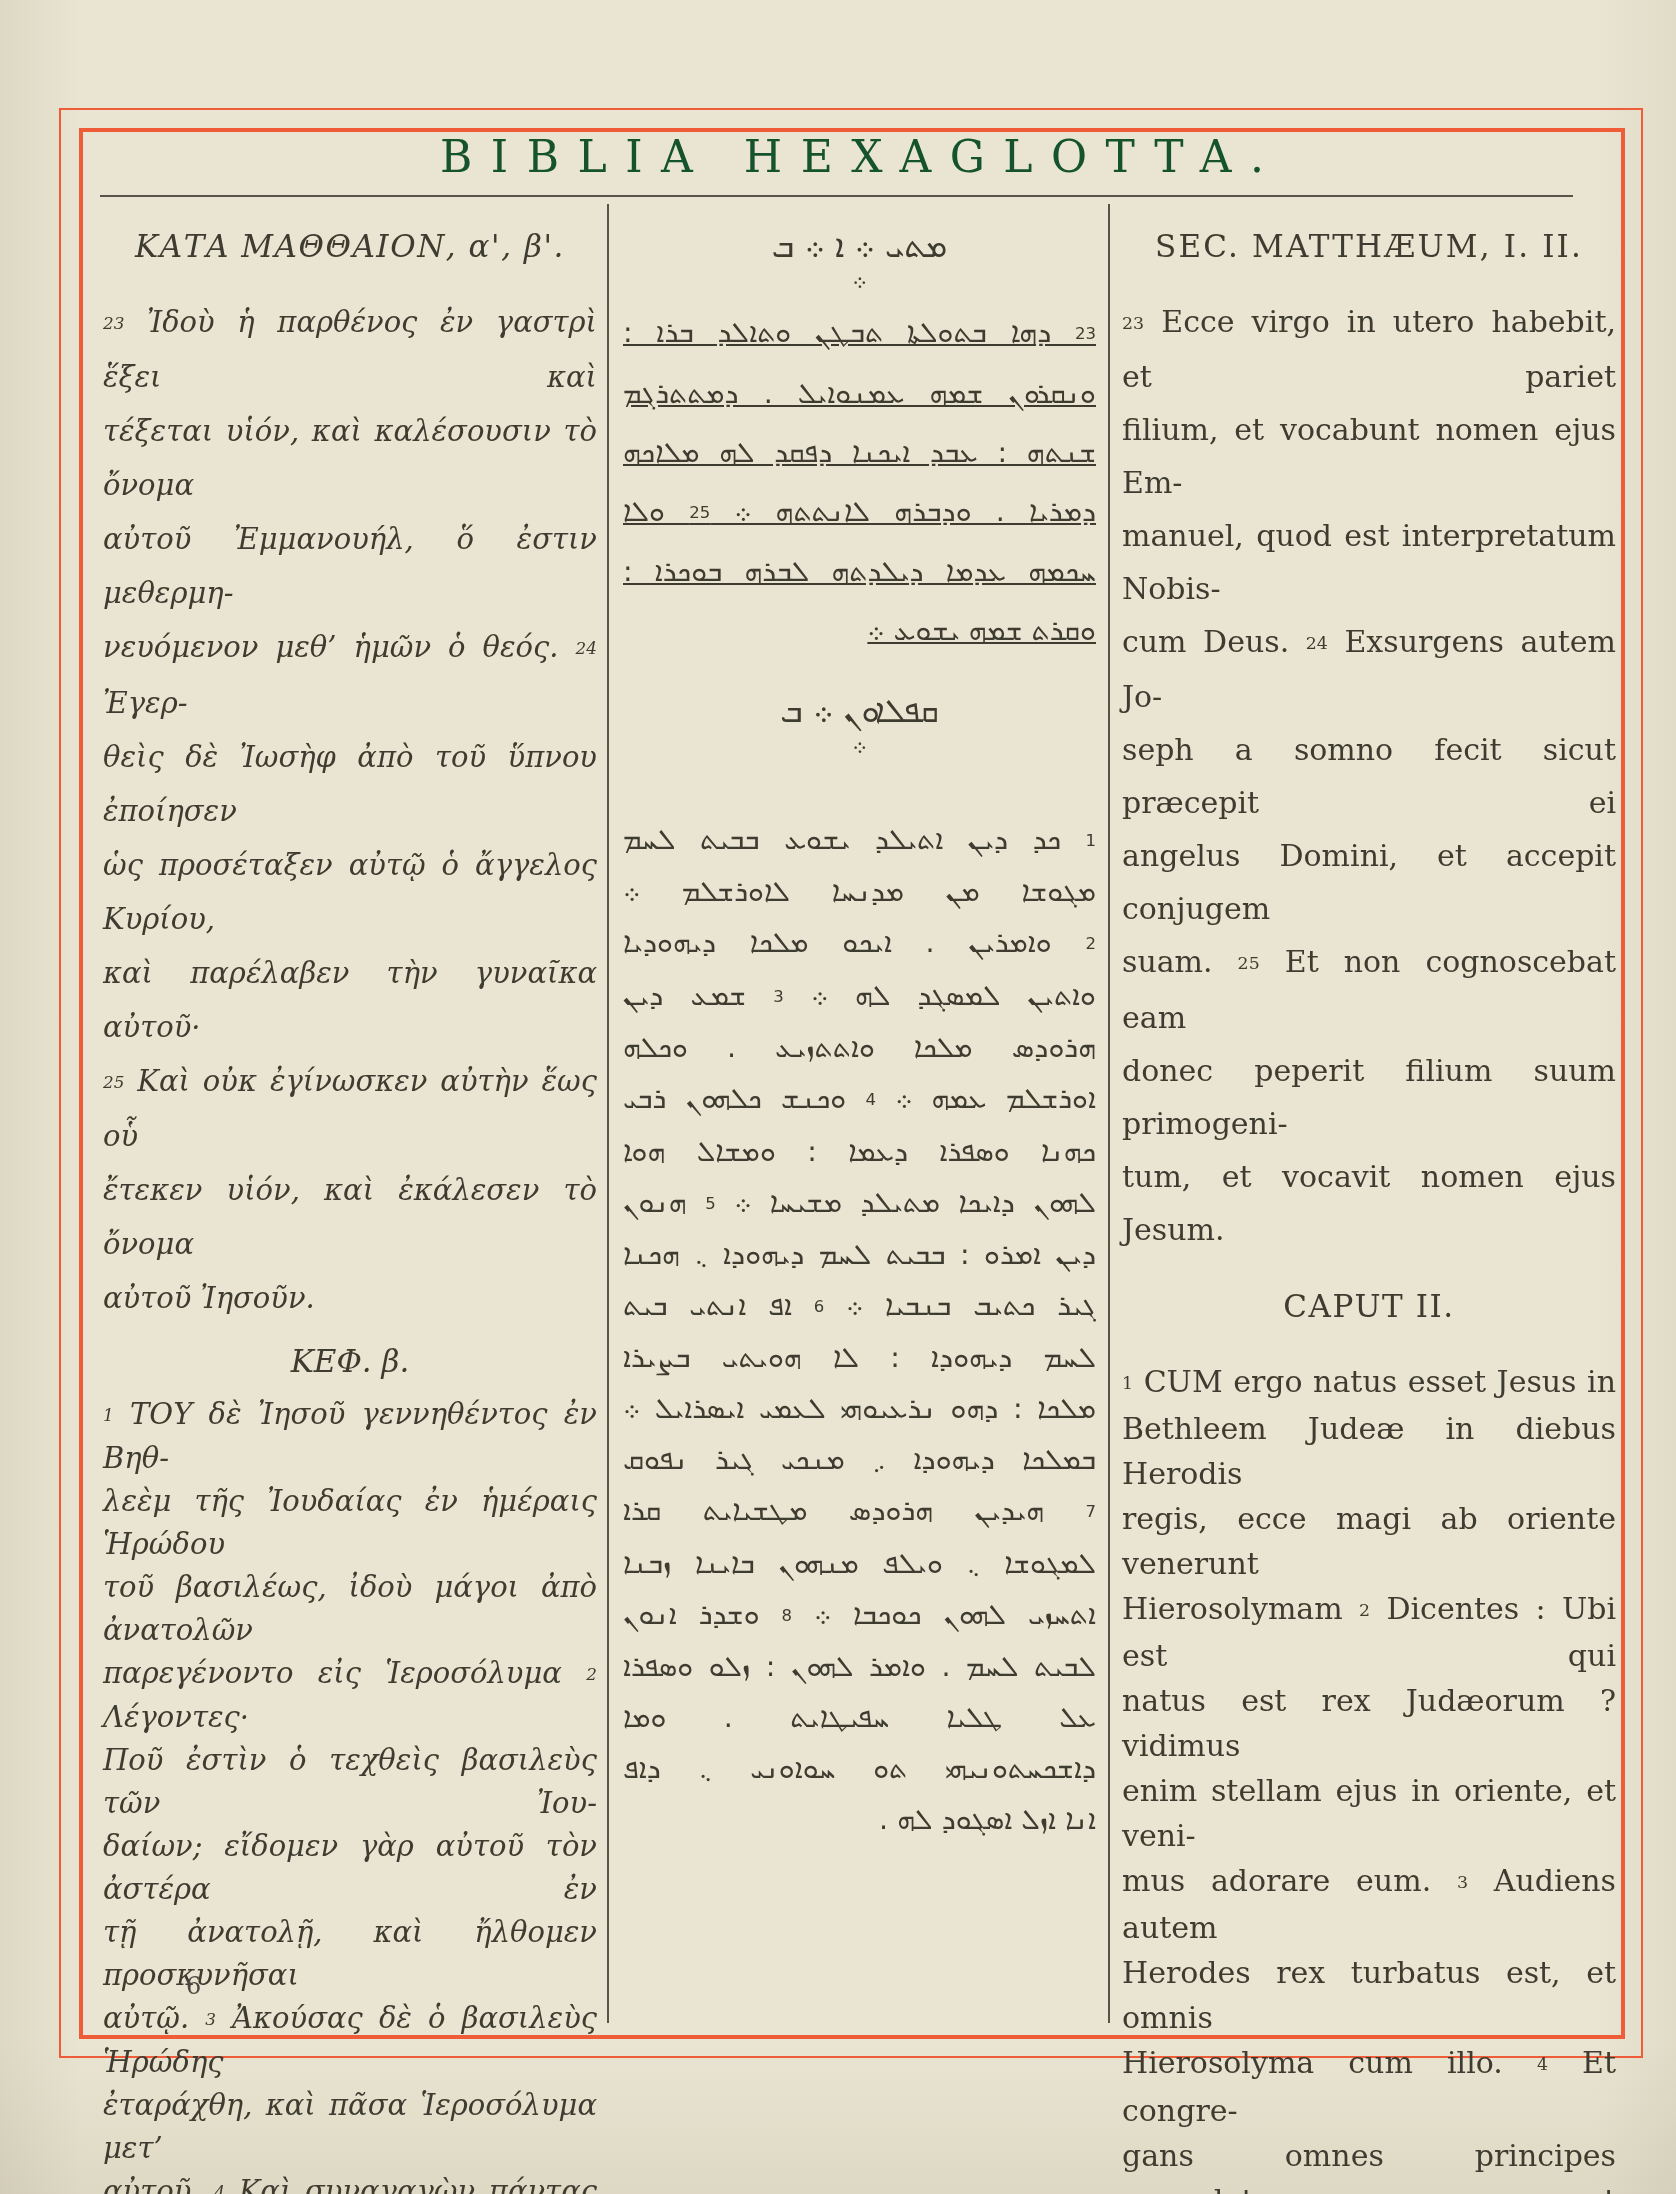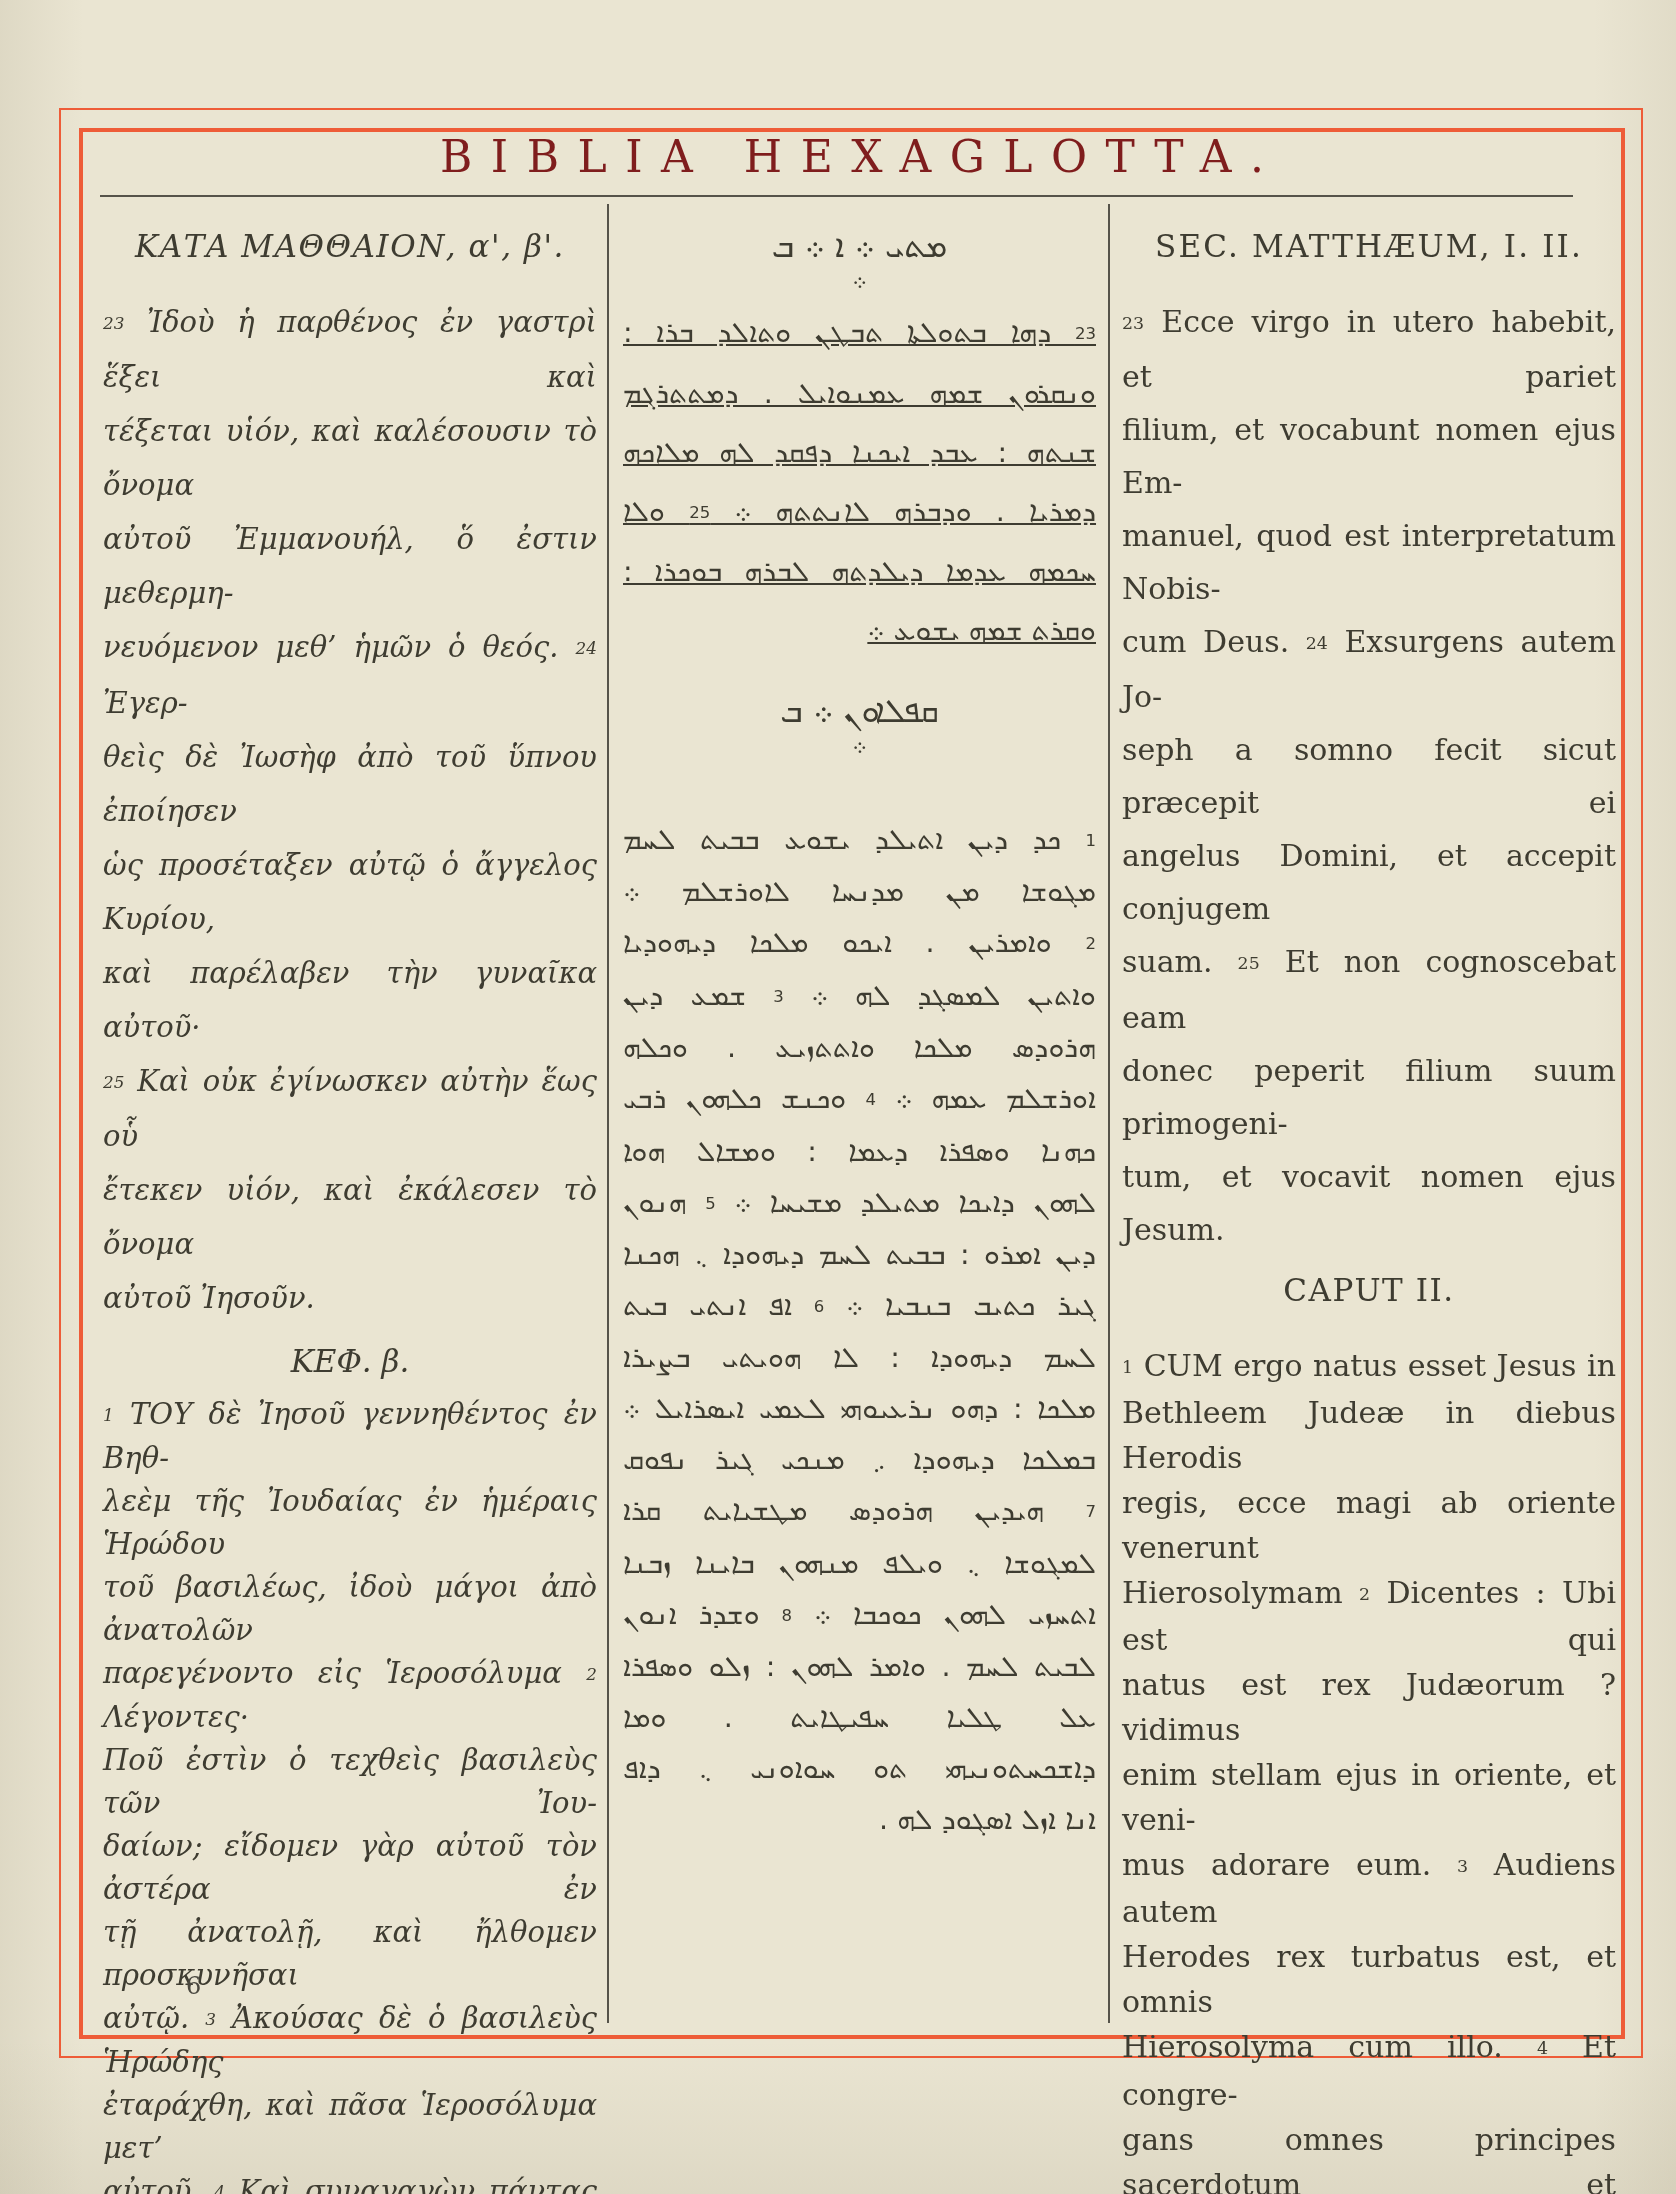--- a/index.html
+++ b/index.html
@@ -8,21 +8,21 @@
   .page::before{content:"";position:absolute;inset:0;pointer-events:none;
         background:linear-gradient(90deg,rgba(115,105,75,.10),rgba(0,0,0,0) 5%,rgba(0,0,0,0) 95%,rgba(115,105,75,.08)),
                    linear-gradient(0deg,rgba(115,105,75,.10),rgba(0,0,0,0) 7%);}
   
   .frame-outer{position:absolute;left:59px;top:108px;width:1584px;height:1950px;
         border:2.6px solid #ee5c38;box-sizing:border-box;}
   .frame-inner{position:absolute;left:79px;top:128px;width:1546px;height:1911px;
         border:4.2px solid #ee5c38;box-sizing:border-box;}
   .title{position:absolute;left:79px;top:132px;width:1546px;margin:0;text-align:center;
         font:normal 44px/1.15 "DejaVu Serif",serif;letter-spacing:.42em;text-indent:.42em;
-        color:#7f1d1d;}
+        color:#14532d;}
   .title-rule{position:absolute;left:100px;top:195px;width:1473px;height:1.6px;background:#56534a;}
   .divider{position:absolute;top:204px;width:1.6px;height:1819px;background:#56534a;}
   .divider-1{left:607px;}
   .divider-2{left:1108px;}
 
   .col{position:absolute;top:227px;color:#3e3c31;}
   .col-greek{left:103px;width:494px;}
   .col-syriac{left:623px;width:473px;direction:rtl;}
   .col-latin{left:1122px;width:494px;}
 
@@ -44,21 +44,21 @@
   .col-greek .para2 .line{font:italic 29px/43px "DejaVu Serif",serif;}
 
   .col-syriac .para1{margin-top:7.4px;}
   .col-syriac .para1 .line{font:normal 28.5px/59px "DejaVu Sans","DejaVu Serif",sans-serif;text-decoration:underline;}
   .col-syriac .sub-header{margin-top:32px;}
   .col-syriac .para2{margin-top:53px;}
   .col-syriac .para2 .line{font:normal 28.5px/51px "DejaVu Sans","DejaVu Serif",sans-serif;}
 
   .col-latin .para1{margin-top:30px;}
   .col-latin .para1 .line{font:normal 30px/53px "DejaVu Serif",serif;}
-  .col-latin .sub-header{margin-top:13px;font:normal 31px/42px "DejaVu Serif",serif;letter-spacing:.05em;}
+  .col-latin .sub-header{margin-top:29px;font:normal 31px/42px "DejaVu Serif",serif;letter-spacing:.05em;}
   .col-latin .para2{margin-top:32px;}
   .col-latin .para2 .line{font:normal 30px/45px "DejaVu Serif",serif;}
 
   .signature{position:absolute;left:186px;top:1973px;font:normal 24px/26.4px "DejaVu Serif",serif;color:#4a4840;}
 </style>
 </head>
 <body>
 
 <div class="page">
 

